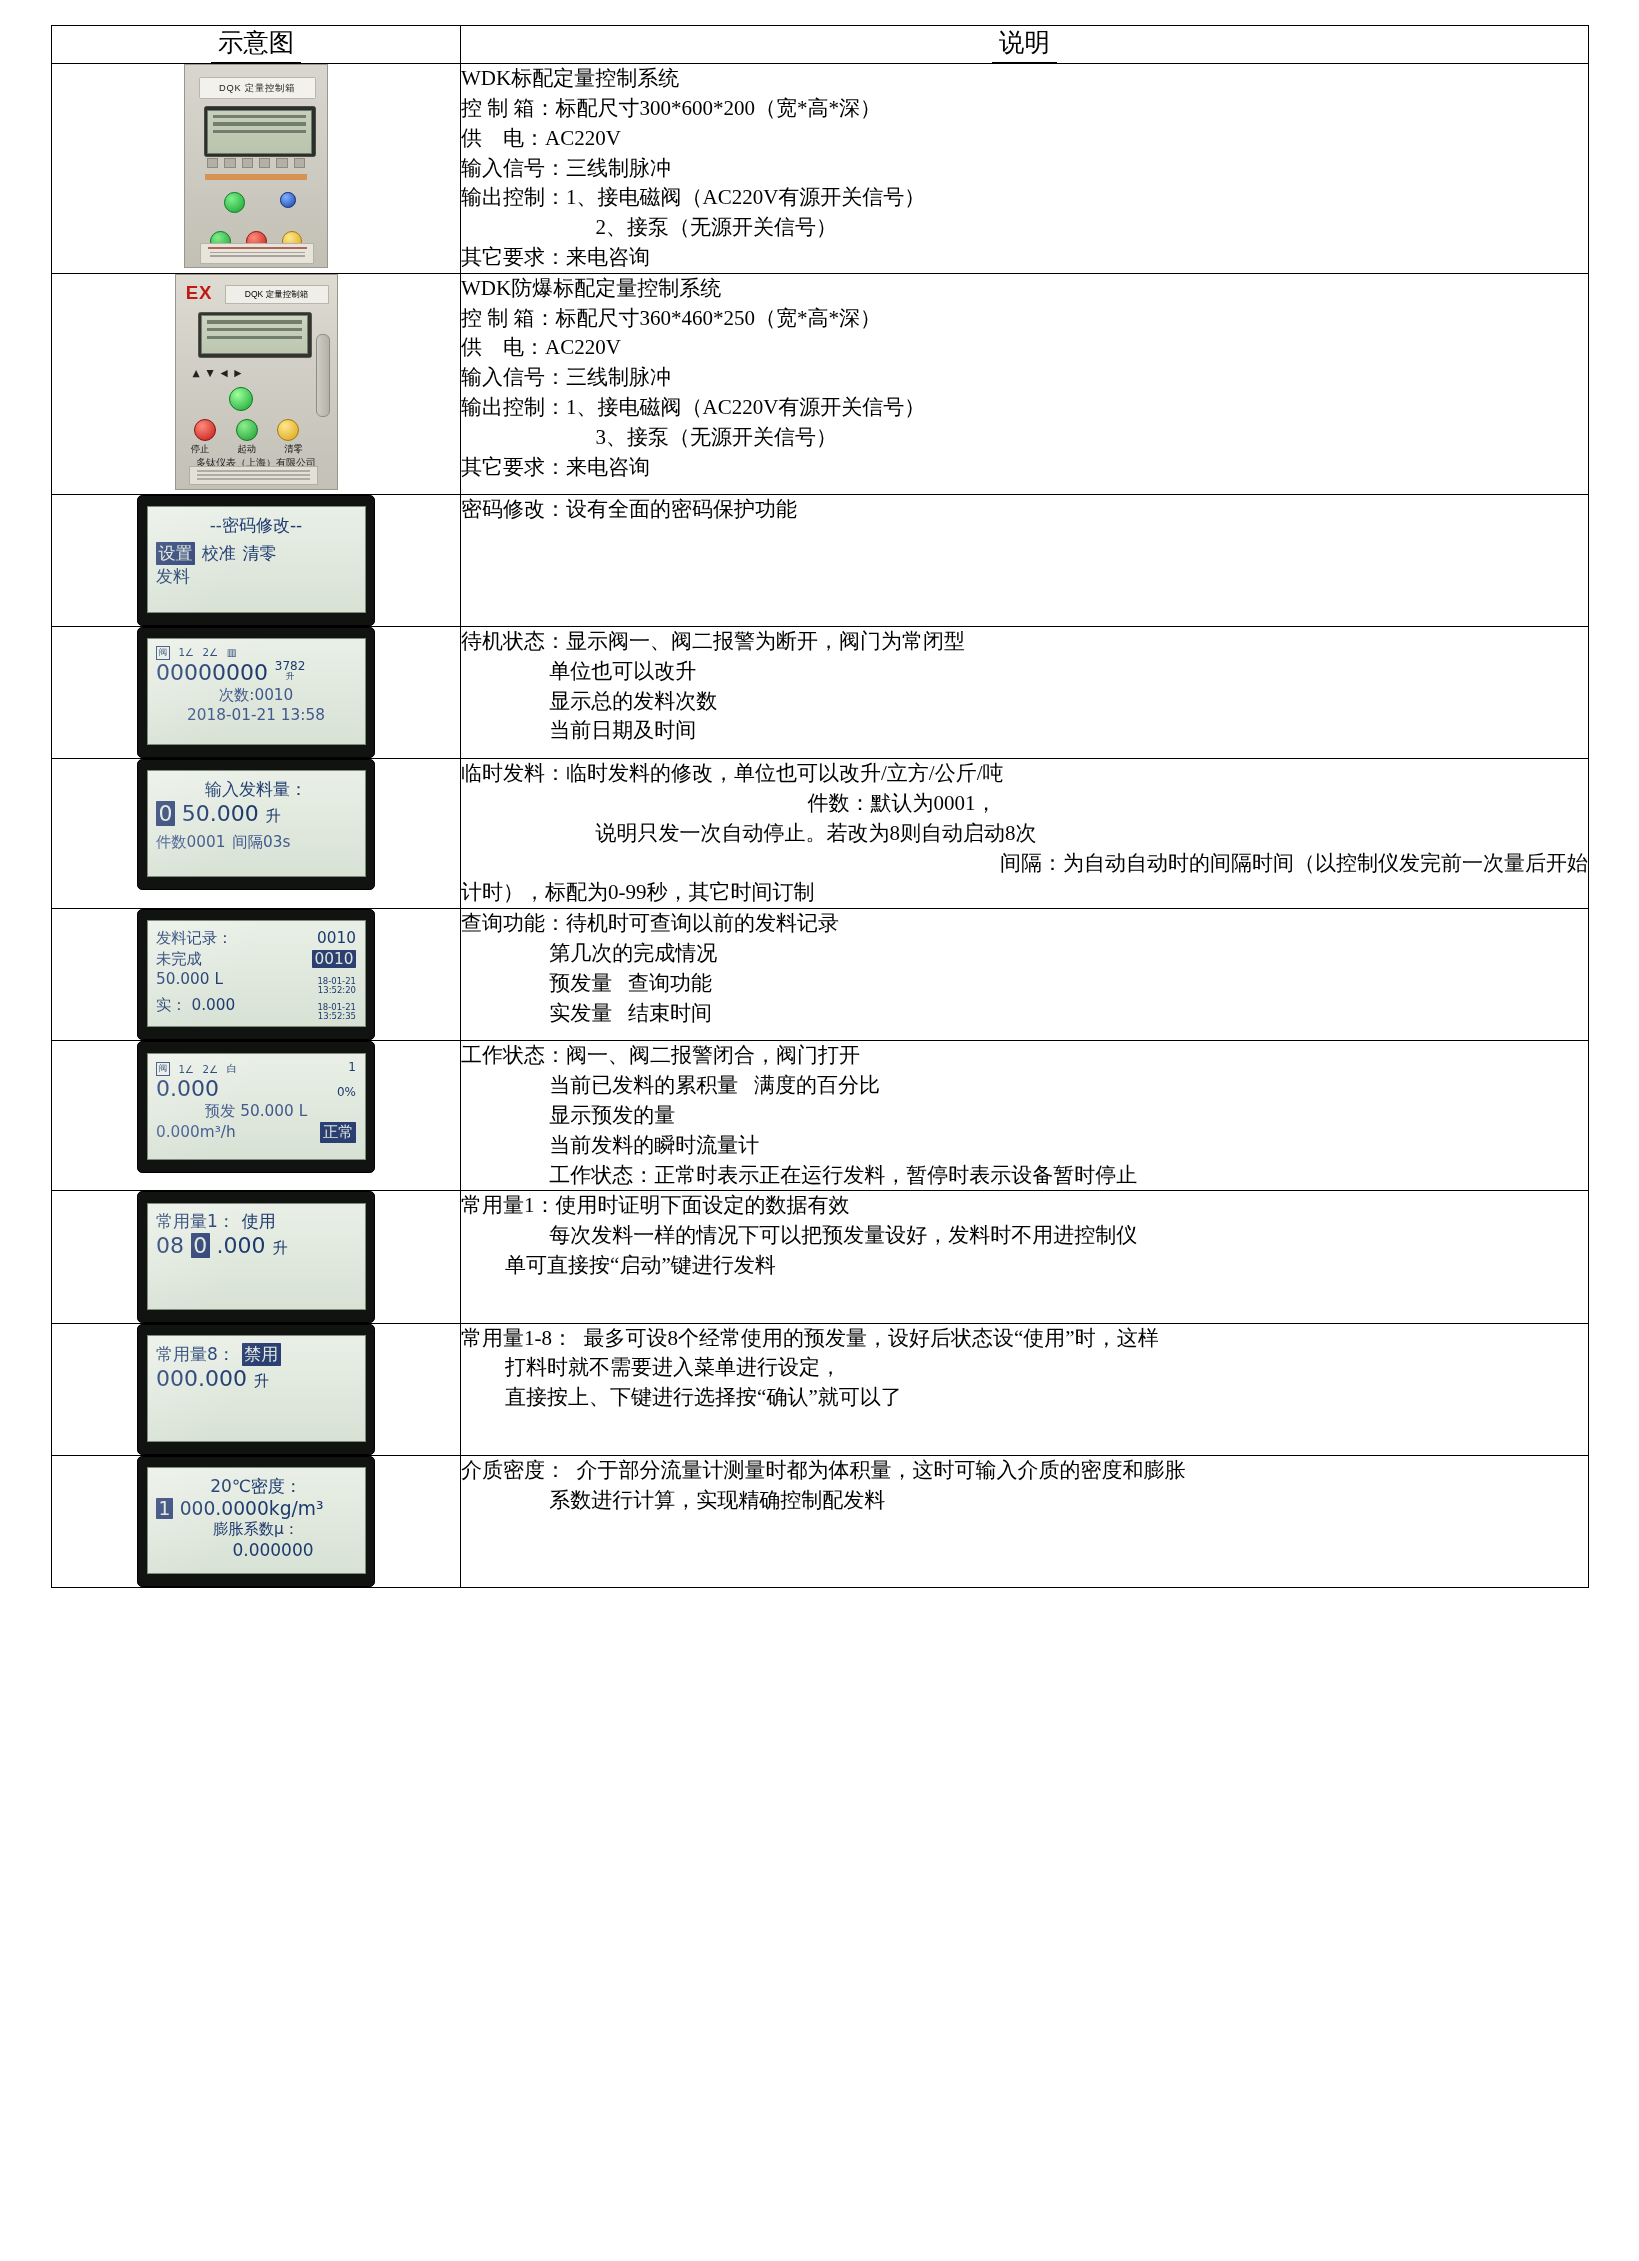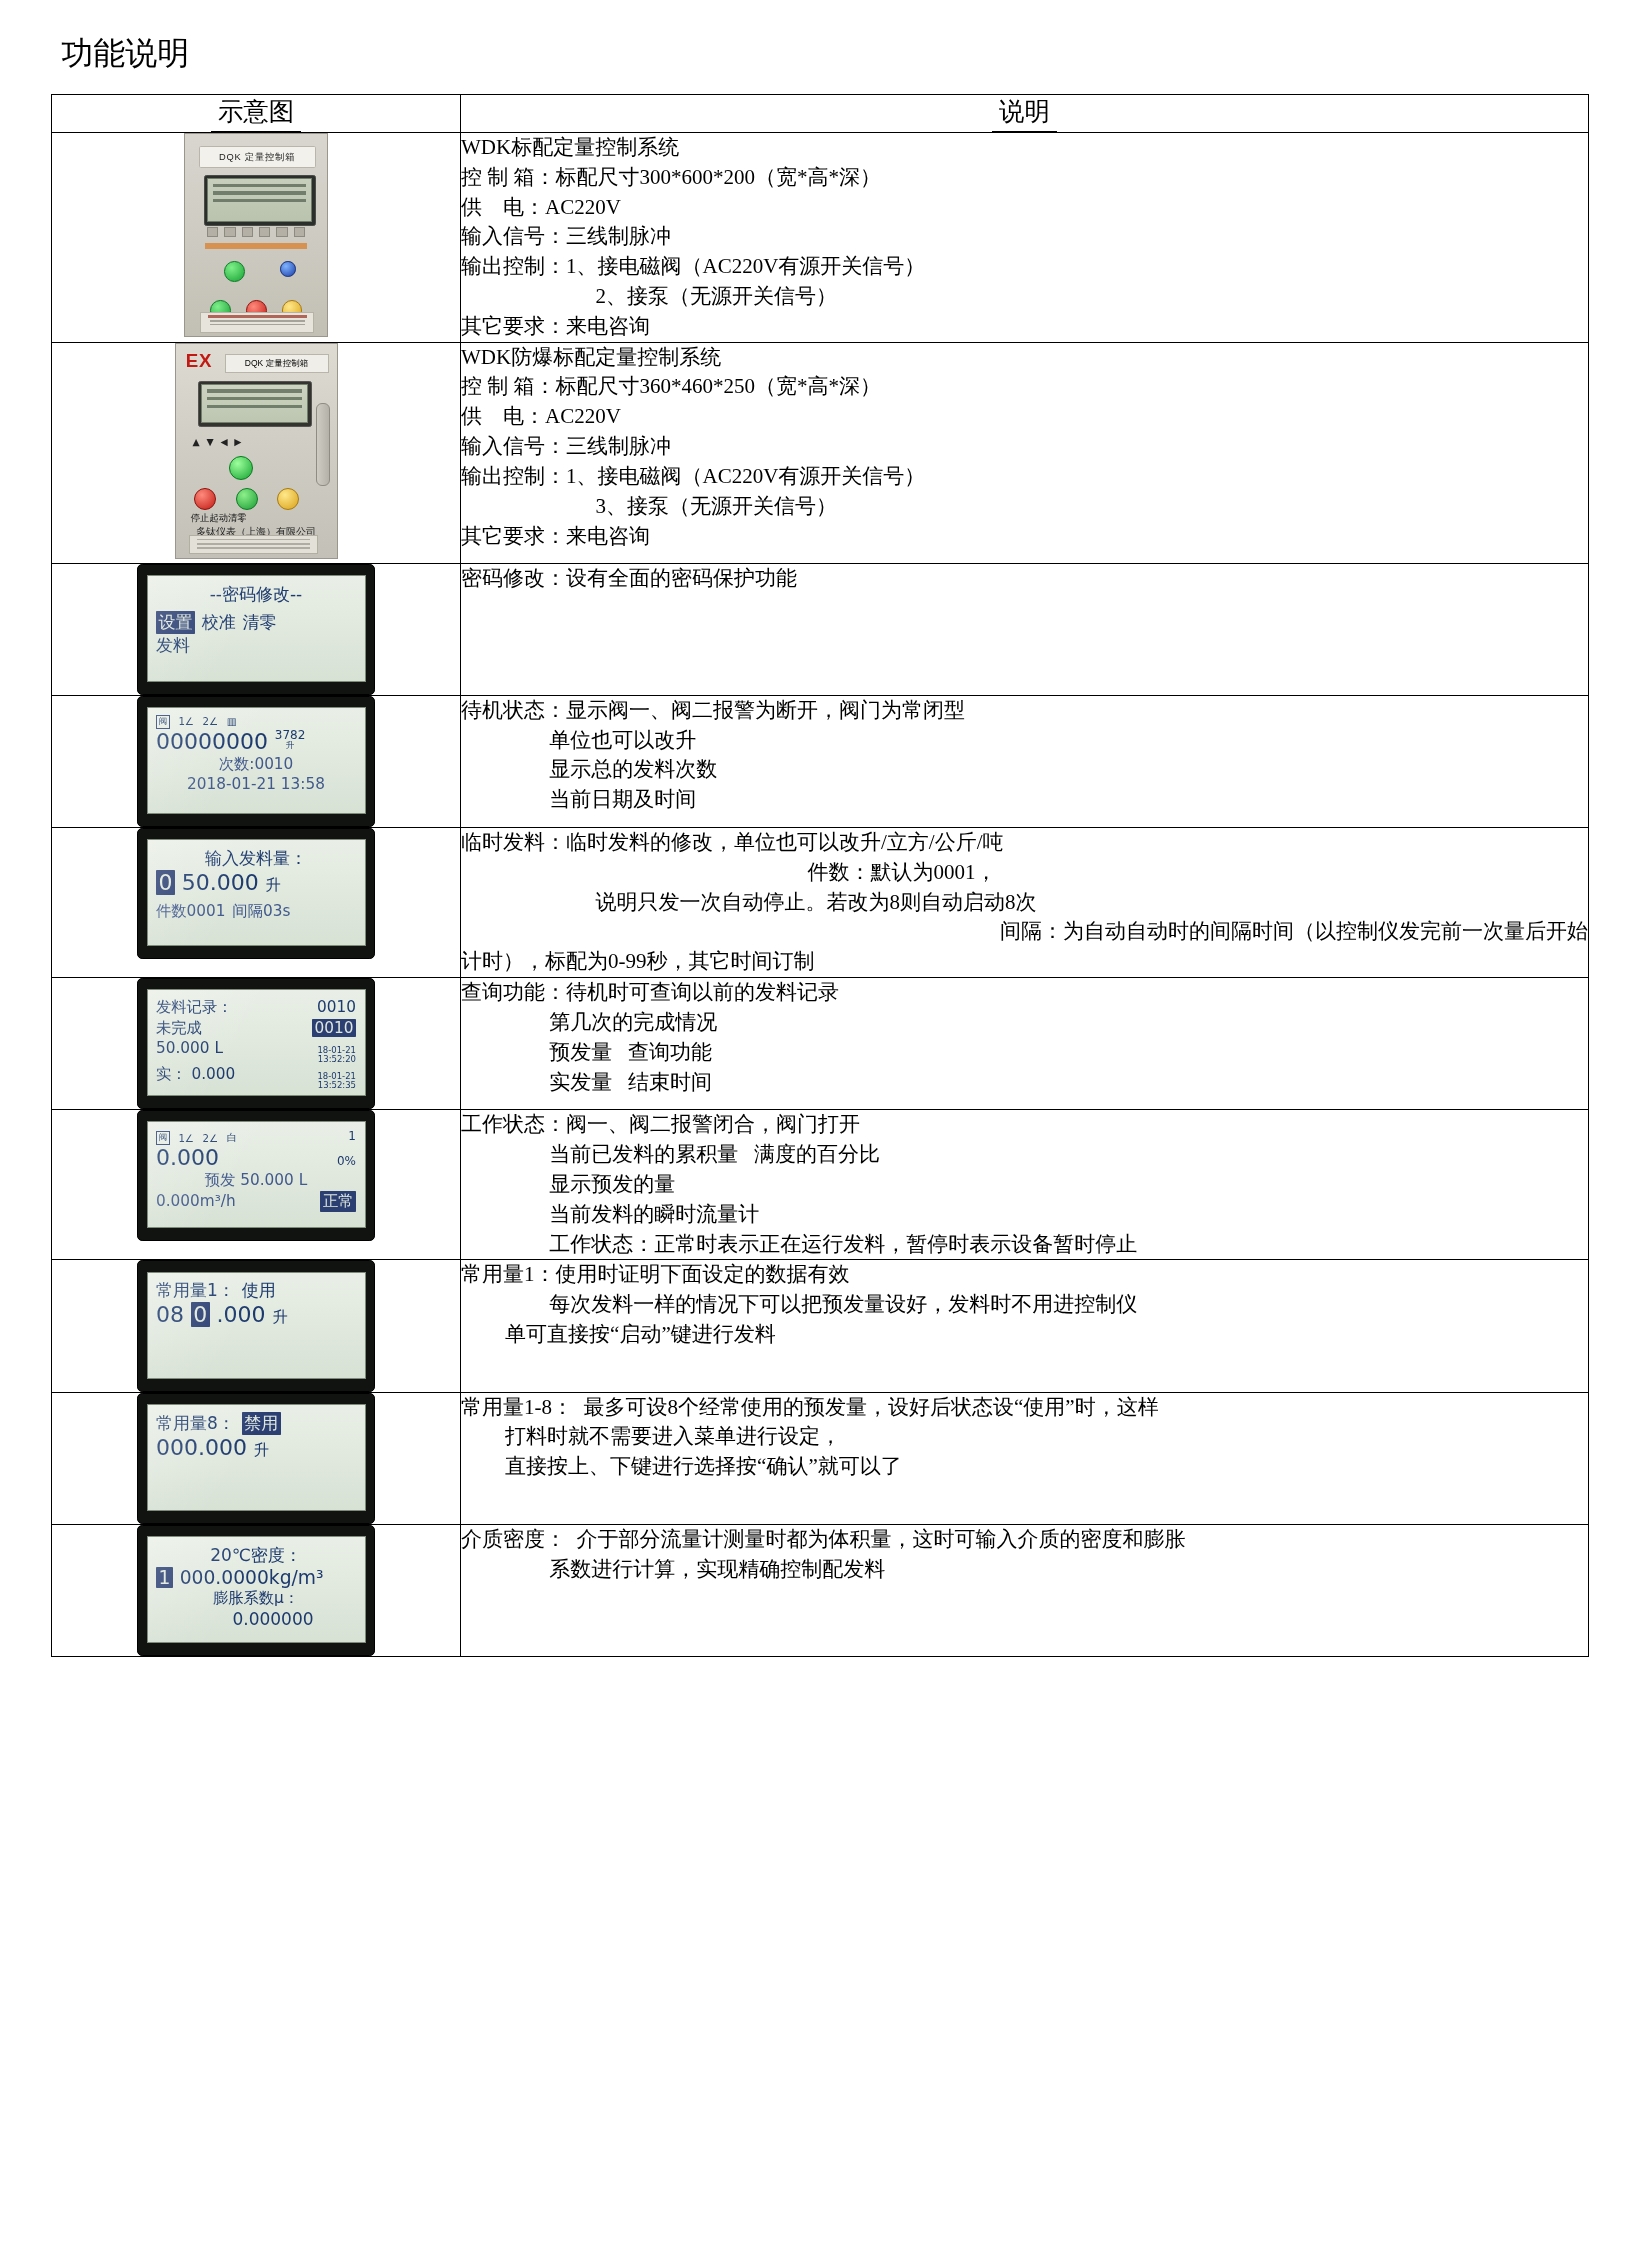--- a/index.html
+++ b/index.html
@@ -172,21 +172,21 @@
   .box2 .btn3 {
     position: absolute; top: 144px; left: 18.7px; width: 105px; height: 20.3px;
     display: flex; justify-content: space-between;
   }
   .box2 .btn3 i { width: 20.3px; height: 20.3px; border-radius: 50%; display:block;}
   .box2 .btn3 .b-red { background: radial-gradient(circle at 35% 30%, #ff8a7d, #c01a12); border:0.8px solid #8e140e;}
   .box2 .btn3 .b-green { background: radial-gradient(circle at 35% 30%, #8cf08a, #1a9b34); border:0.8px solid #0f7a25;}
   .box2 .btn3 .b-yellow { background: radial-gradient(circle at 35% 30%, #ffe88a, #d8a117); border:0.8px solid #a87a10;}
   .box2 .btnlabels {
     position: absolute; top: 168px; left: 15.3px; width: 112px;
-    display: flex; 
+    display: flex; justify-content: space-between;
     font-size: 9.3px; color: #111; font-family: "DejaVu Sans", sans-serif;
   }
   .box2 .company {
     position: absolute; top: 181px; left: 17px; width: 127px;
     font-size: 10px; color: #222; font-family: "DejaVu Sans", sans-serif;
   }
   .box2 .plate {
     position: absolute; bottom: 3.4px; left: 13.6px; width: 127px; height: 17px;
     background: #e3e0d7; border: 0.8px solid #b2aea4;
   }
@@ -232,21 +232,20 @@
     position: absolute; inset: 0; pointer-events: none;
     background: linear-gradient(120deg, rgba(255,255,255,.22), rgba(255,255,255,0) 45%);
   }
   .empty-cell { height: 88px; }
 </style>
 </head>
 <body>
 
 <div class="page">
 
-  <div class="doc-title">功能说明</div>
 
   <table class="func-table">
     <colgroup>
       <col class="col-img">
       <col class="col-desc">
     </colgroup>
     <thead>
       <tr>
         <th class="col-head">
           <span class="underline">示意图</span>

